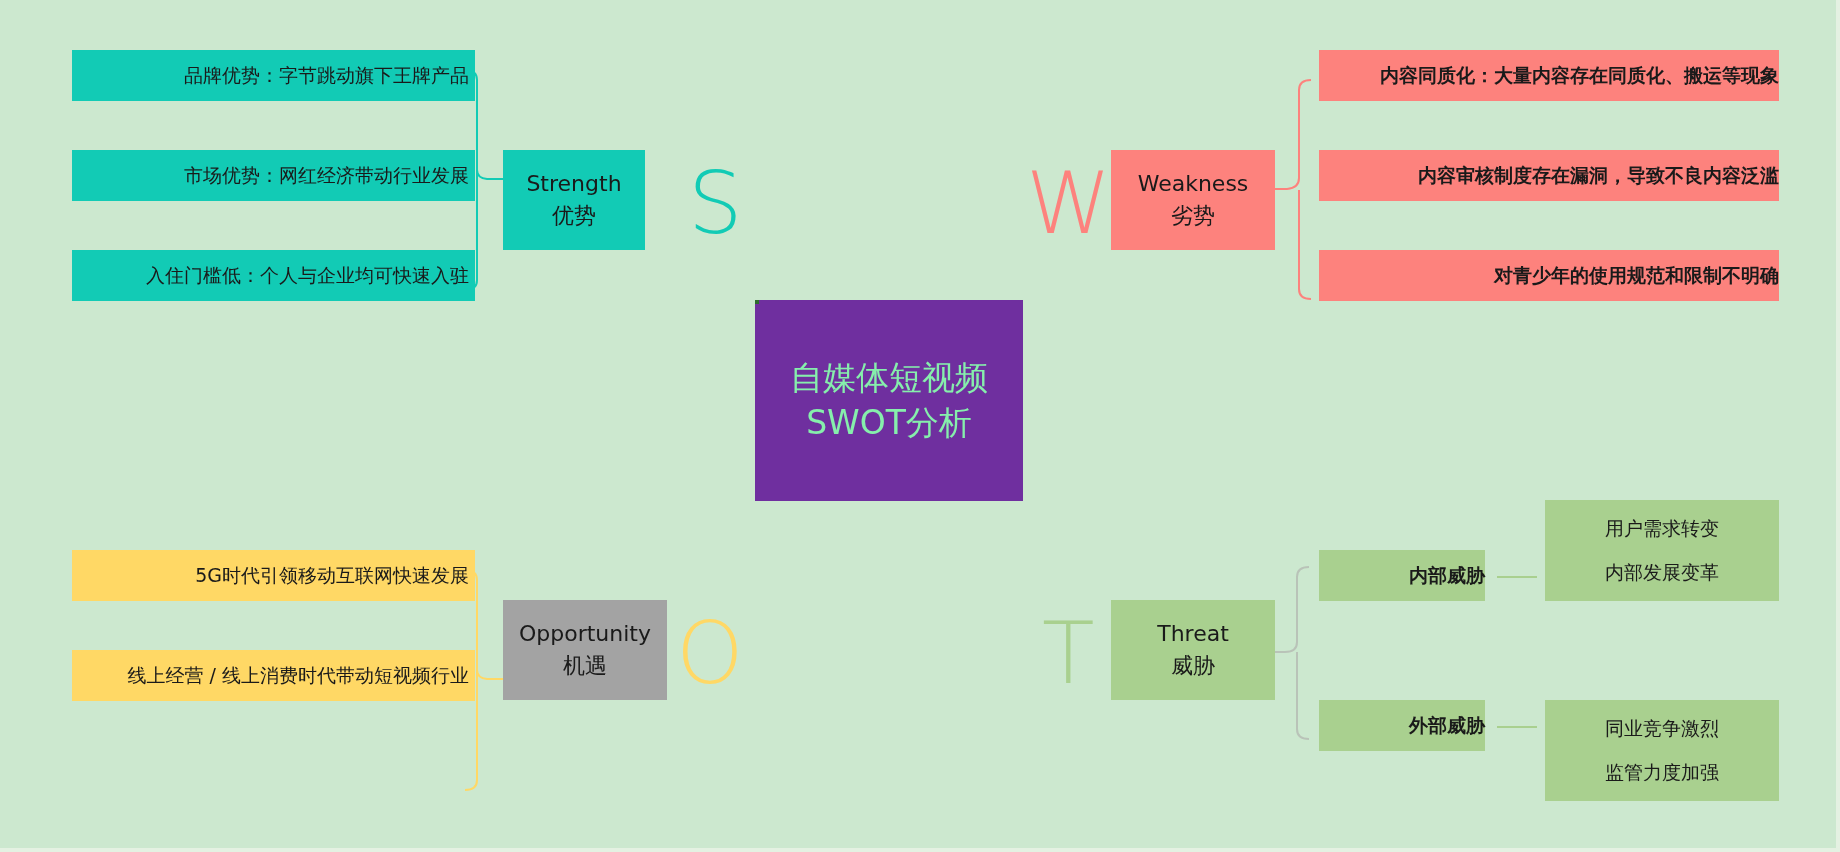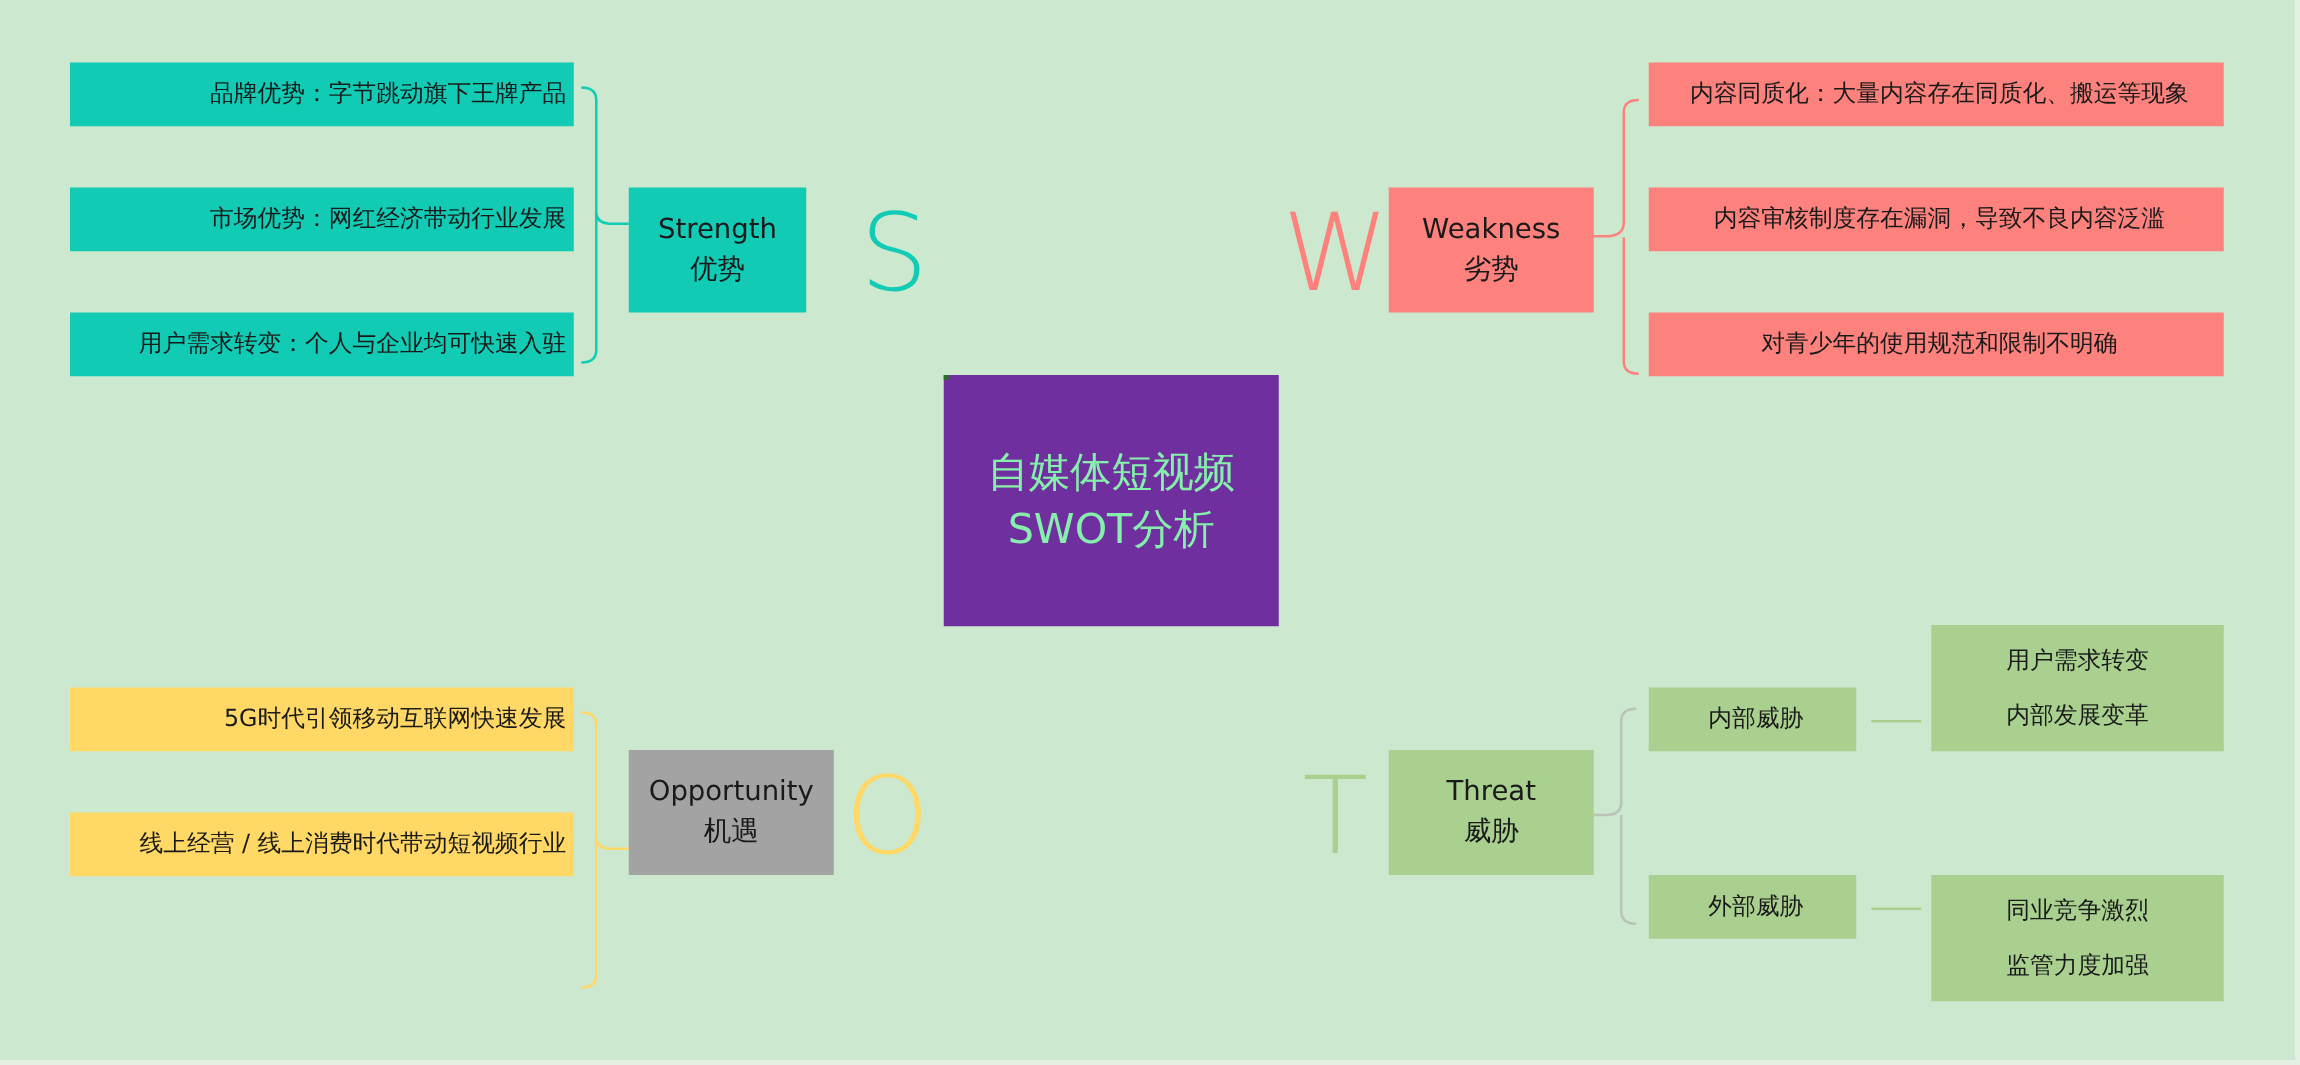--- a/index.html
+++ b/index.html
@@ -15,22 +15,22 @@
     }
     .box {
       position: absolute;
       box-sizing: border-box;
       color: #1a1a1a;
       font-size: 19px;
       line-height: 1.2;
       display: flex; align-items: center;
       white-space: nowrap;
     }
-    .leaf-right { justify-content: flex-end; padding-right: 6px; }
-    .leaf-left { justify-content: center; padding-left: 5px; }
+    .leaf-right { justify-content: flex-end; padding-right: 6px; margin-left: 16px; }
+    .leaf-left { justify-content: flex-end; padding-left: 5px; font-weight: bold; }
     .cat {
       justify-content: center; text-align: center;
       flex-direction: column; font-size: 22px; line-height: 1.45;
     }
     .big-letter {
       position: absolute; font-size: 86px; line-height: 1;
       font-family: "DejaVu Sans", sans-serif; font-weight: 300;
     }
     .center {
       position: absolute; left: 755px; top: 300px; width: 268px; height: 201px;
@@ -68,21 +68,21 @@
     <span>SWOT分析</span>
   </div>
 
   <div class="box leaf-right" style="left:56px;top:50px;width:403px;height:51px;background:#12cbb5;">
     <span>品牌优势：字节跳动旗下王牌产品</span>
   </div>
   <div class="box leaf-right" style="left:56px;top:150px;width:403px;height:51px;background:#12cbb5;">
     <span>市场优势：网红经济带动行业发展</span>
   </div>
   <div class="box leaf-right" style="left:56px;top:250px;width:403px;height:51px;background:#12cbb5;">
-    <span>用户需求转变：个人与企业均可快速入驻</span>
+    <span>入住门槛低：个人与企业均可快速入驻</span>
   </div>
   <div class="box cat" style="left:503px;top:150px;width:142px;height:100px;background:#12cbb5;">
     <span>Strength</span>
     <span>优势</span>
   </div>
   <div class="big-letter" style="left:688px;top:160px;color:#12cbb5;">S</div>
 
   <div class="big-letter" style="left:1026px;top:160px;color:#fd827d;">W</div>
   <div class="box cat" style="left:1111px;top:150px;width:164px;height:100px;background:#fd827d;">
     <span>Weakness</span>

